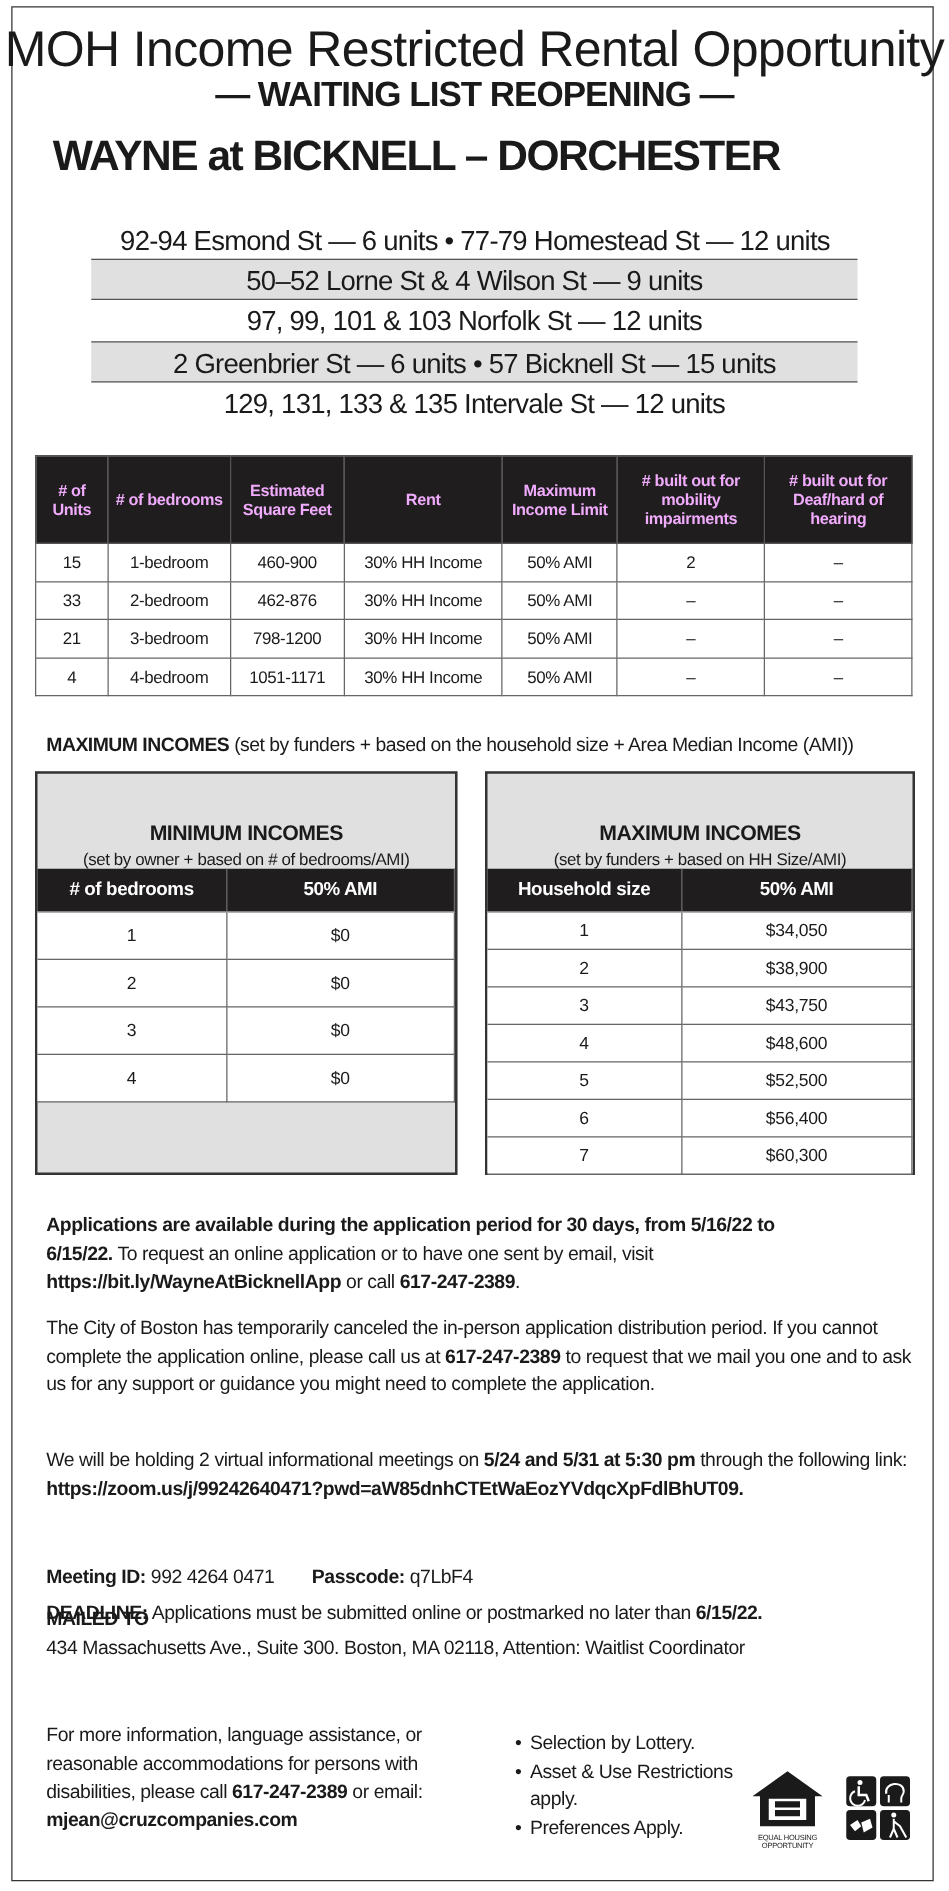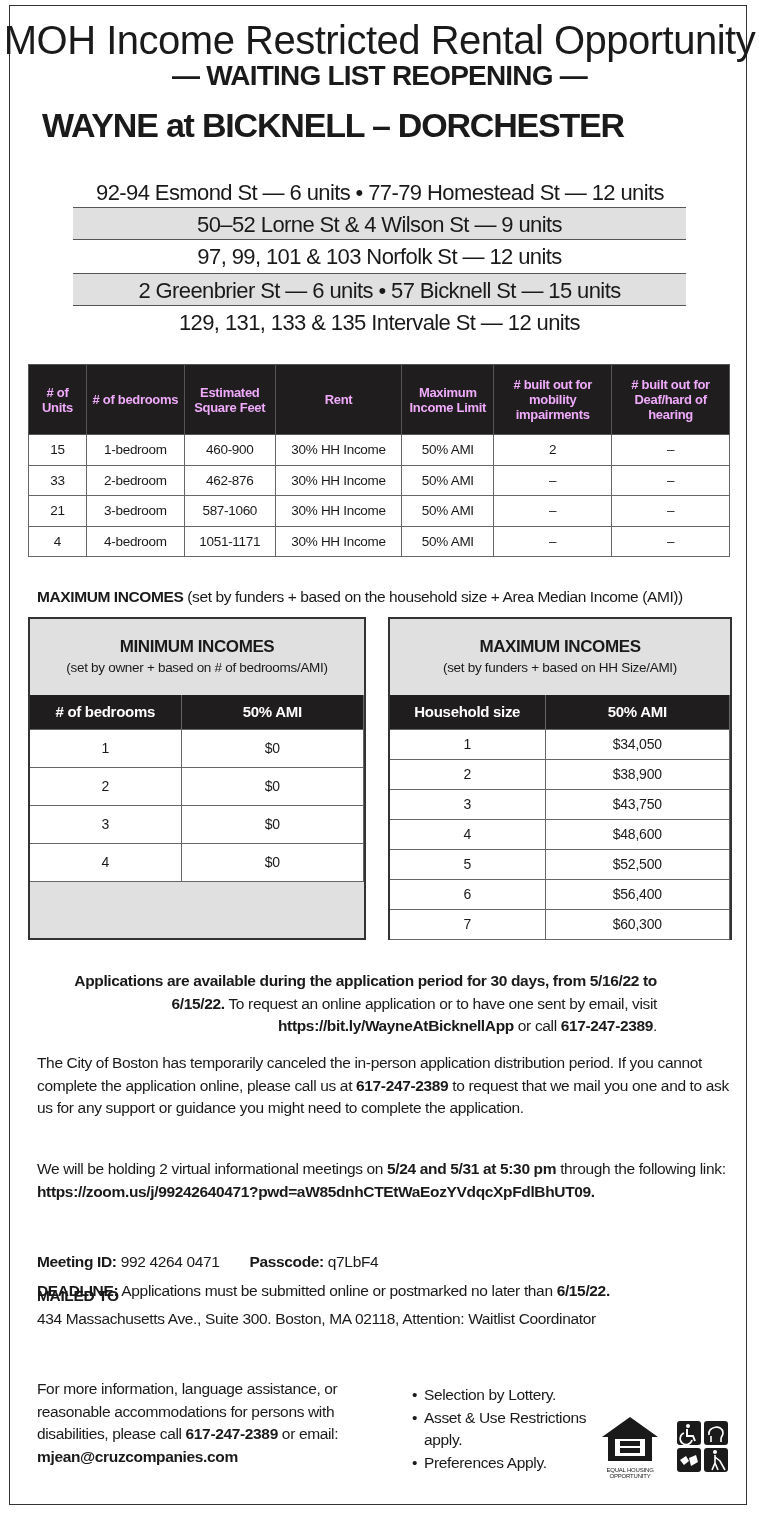--- a/index.html
+++ b/index.html
@@ -21,21 +21,21 @@
   table { border-collapse: collapse; }
   .units { position: absolute; left: 28px; top: 364px; width: 702px; font-size: 13.5px; }
   .units th { background: #1f1d1d; color: #f0abfc; font-weight: bold; font-size: 13px; line-height: 15px; height: 70px; border: 1px solid #555; padding: 0 3px; letter-spacing: -0.3px; }
   .units td { height: 30.5px; text-align: center; border: 1.5px solid #666; letter-spacing: -0.3px; }
   .units { border: 1.5px solid #444; }
 
   .maxhead { left: 37px; top: 588px; font-size: 15.5px; letter-spacing: -0.4px; white-space: nowrap; }
 
   .box { position: absolute; top: 617px; height: 323px; border: 2px solid #333; background: #e0e0e0; }
   .box .bh { height: 76px; text-align: center; padding-top: 18px; }
-  .box .bh .bt { font-size: 17px; font-weight: bold; letter-spacing: -0.4px; }
+  .box .bh .bt { font-size: 17px; font-weight: bold; letter-spacing: -0.4px; margin-top: 20px; }
   .box .bh .bs { font-size: 13.5px; letter-spacing: -0.3px; margin-top: 3px; }
   .box table { width: 100%; font-size: 14px; }
   .box th { background: #1f1d1d; color: #fff; font-weight: bold; font-size: 15px; height: 34px; border-right: 1px solid #666; letter-spacing: -0.3px; }
   .box td { background: #fff; text-align: center; border: 1px solid #666; border-left: none; letter-spacing: -0.2px; }
   .box td:first-child { border-right: 1.5px solid #666; }
   .minbox { left: 28px; width: 338px; }
   .minbox td { height: 38px; }
   .maxbox { left: 388px; width: 344px; background: #e0e0e0; }
   .maxbox td { height: 30px; }
 
@@ -90,21 +90,21 @@
         <td>2-bedroom</td>
         <td>462-876</td>
         <td>30% HH Income</td>
         <td>50% AMI</td>
         <td>–</td>
         <td>–</td>
       </tr>
       <tr>
         <td>21</td>
         <td>3-bedroom</td>
-        <td>587-1060</td>
+        <td>798-1200</td>
         <td>30% HH Income</td>
         <td>50% AMI</td>
         <td>–</td>
         <td>–</td>
       </tr>
       <tr>
         <td>4</td>
         <td>4-bedroom</td>
         <td>1051-1171</td>
         <td>30% HH Income</td>
@@ -188,21 +188,21 @@
           <td>$56,400</td>
         </tr>
         <tr>
           <td>7</td>
           <td>$60,300</td>
         </tr>
       </tbody>
   </table>
 </div>
 
-<div class="abs para" style="top:970px; width:620px;text-align:right;">
+<div class="abs para" style="top:970px; width:620px;">
   <b>Applications are available during the application period for 30 days, from 5/16/22 to 6/15/22.</b><span> To request an online application or to have one sent by email, visit </span><b>https://bit.ly/WayneAtBicknellApp</b><span> or call </span><b>617-247-2389</b><span>.</span>
 </div>
 
 <div class="abs para" style="top:1052px;">
   <span>The City of Boston has temporarily canceled the in-person application distribution period. If you cannot complete the application online, please call us at </span><b>617-247-2389</b><span> to request that we mail you one and to ask us for any support or guidance you might need to complete the application.</span>
 </div>
 
 <div class="abs para" style="top:1158px;">
   <span>We will be holding 2 virtual informational meetings on </span><b>5/24 and 5/31 at 5:30 pm</b><span> through the following link:</span><br>
   <b>https://zoom.us/j/99242640471?pwd=aW85dnhCTEtWaEozYVdqcXpFdlBhUT09.</b>

